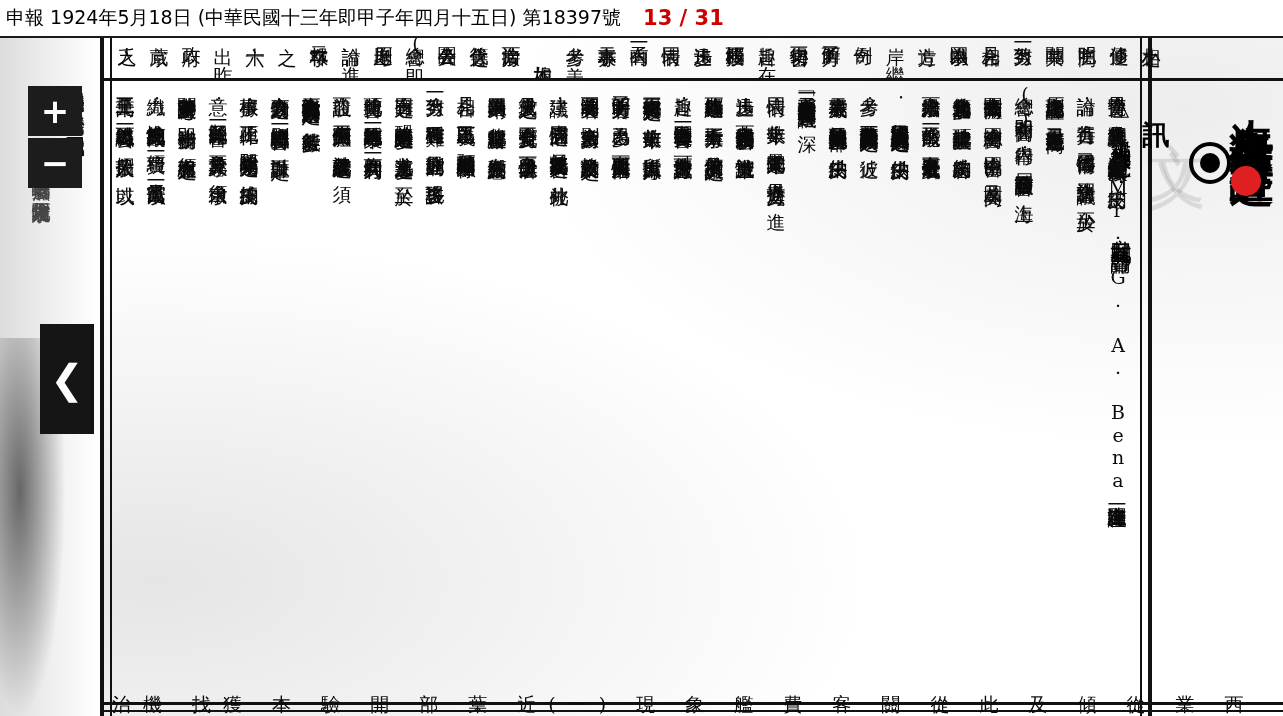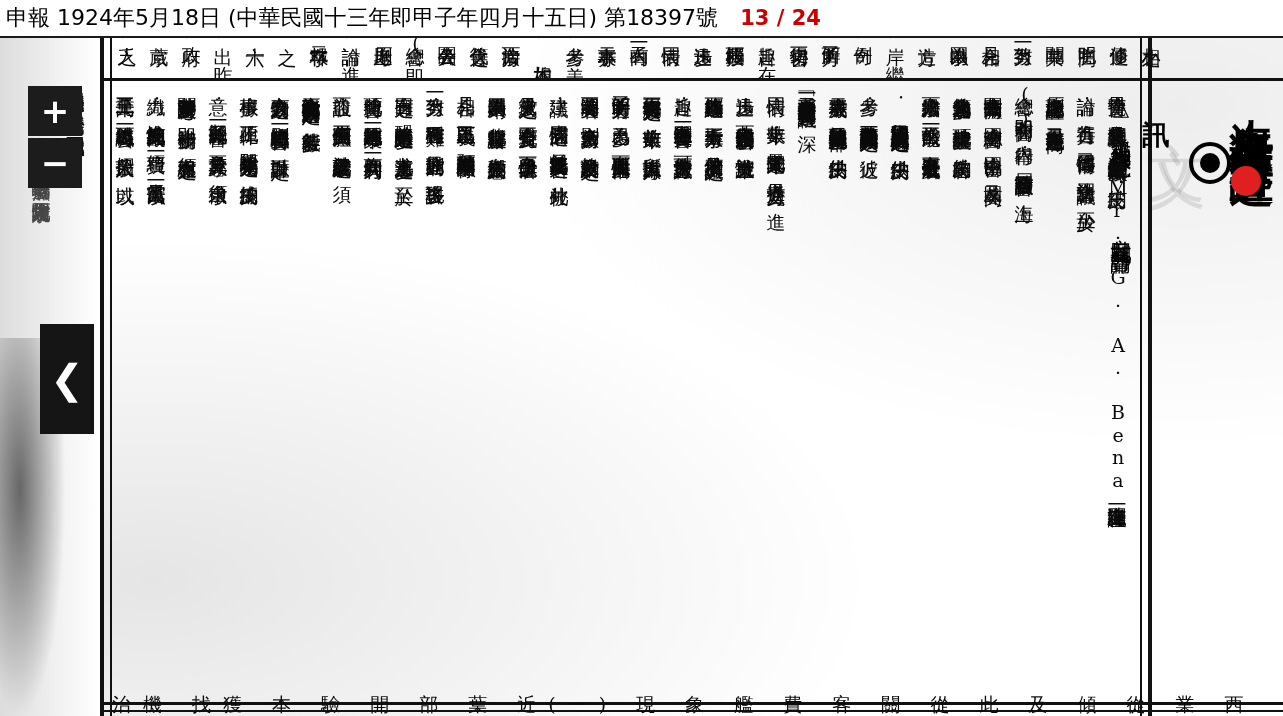--- a/index.html
+++ b/index.html
@@ -22,21 +22,21 @@
     width: 1283px;
     height: 38px;
     background: #ffffff;
     border-bottom: 2px solid #1a1a1a;
     display: flex;
     align-items: center;
     box-sizing: border-box;
     padding-left: 6px;
   }
   #topbar .caption {
-    font-size: 22px;
+    font-size: 19px;
     color: #000;
     letter-spacing: 0px;
     white-space: nowrap;
     font-family: "DejaVu Sans", sans-serif;
   }
   #topbar .pageno {
     margin-left: 22px;
     font-size: 21px;
     font-weight: bold;
     color: #cc0000;
@@ -299,21 +299,21 @@
     height: 110px;
     font-size: 40px;
     background: #151515;
   }
 </style>
 </head>
 <body>
 
 <div id="topbar">
   <span class="caption">申報 1924年5月18日 (中華民國十三年即甲子年四月十五日) 第18397號</span>
-  <span class="pageno">13 / 24</span>
+  <span class="pageno">13 / 31</span>
 </div>
 
 <div id="scan">
   <div id="paper"></div>
 
   <div class="vrule" style="left:100px;width:4px;"></div>
   <div class="vrule" style="left:110px;width:2px;"></div>
   <div class="vrule" style="left:1140px;width:2px;"></div>
   <div class="vrule" style="left:1148px;width:4px;"></div>
   <div class="hrule" style="top:40px;height:3px;"></div>

